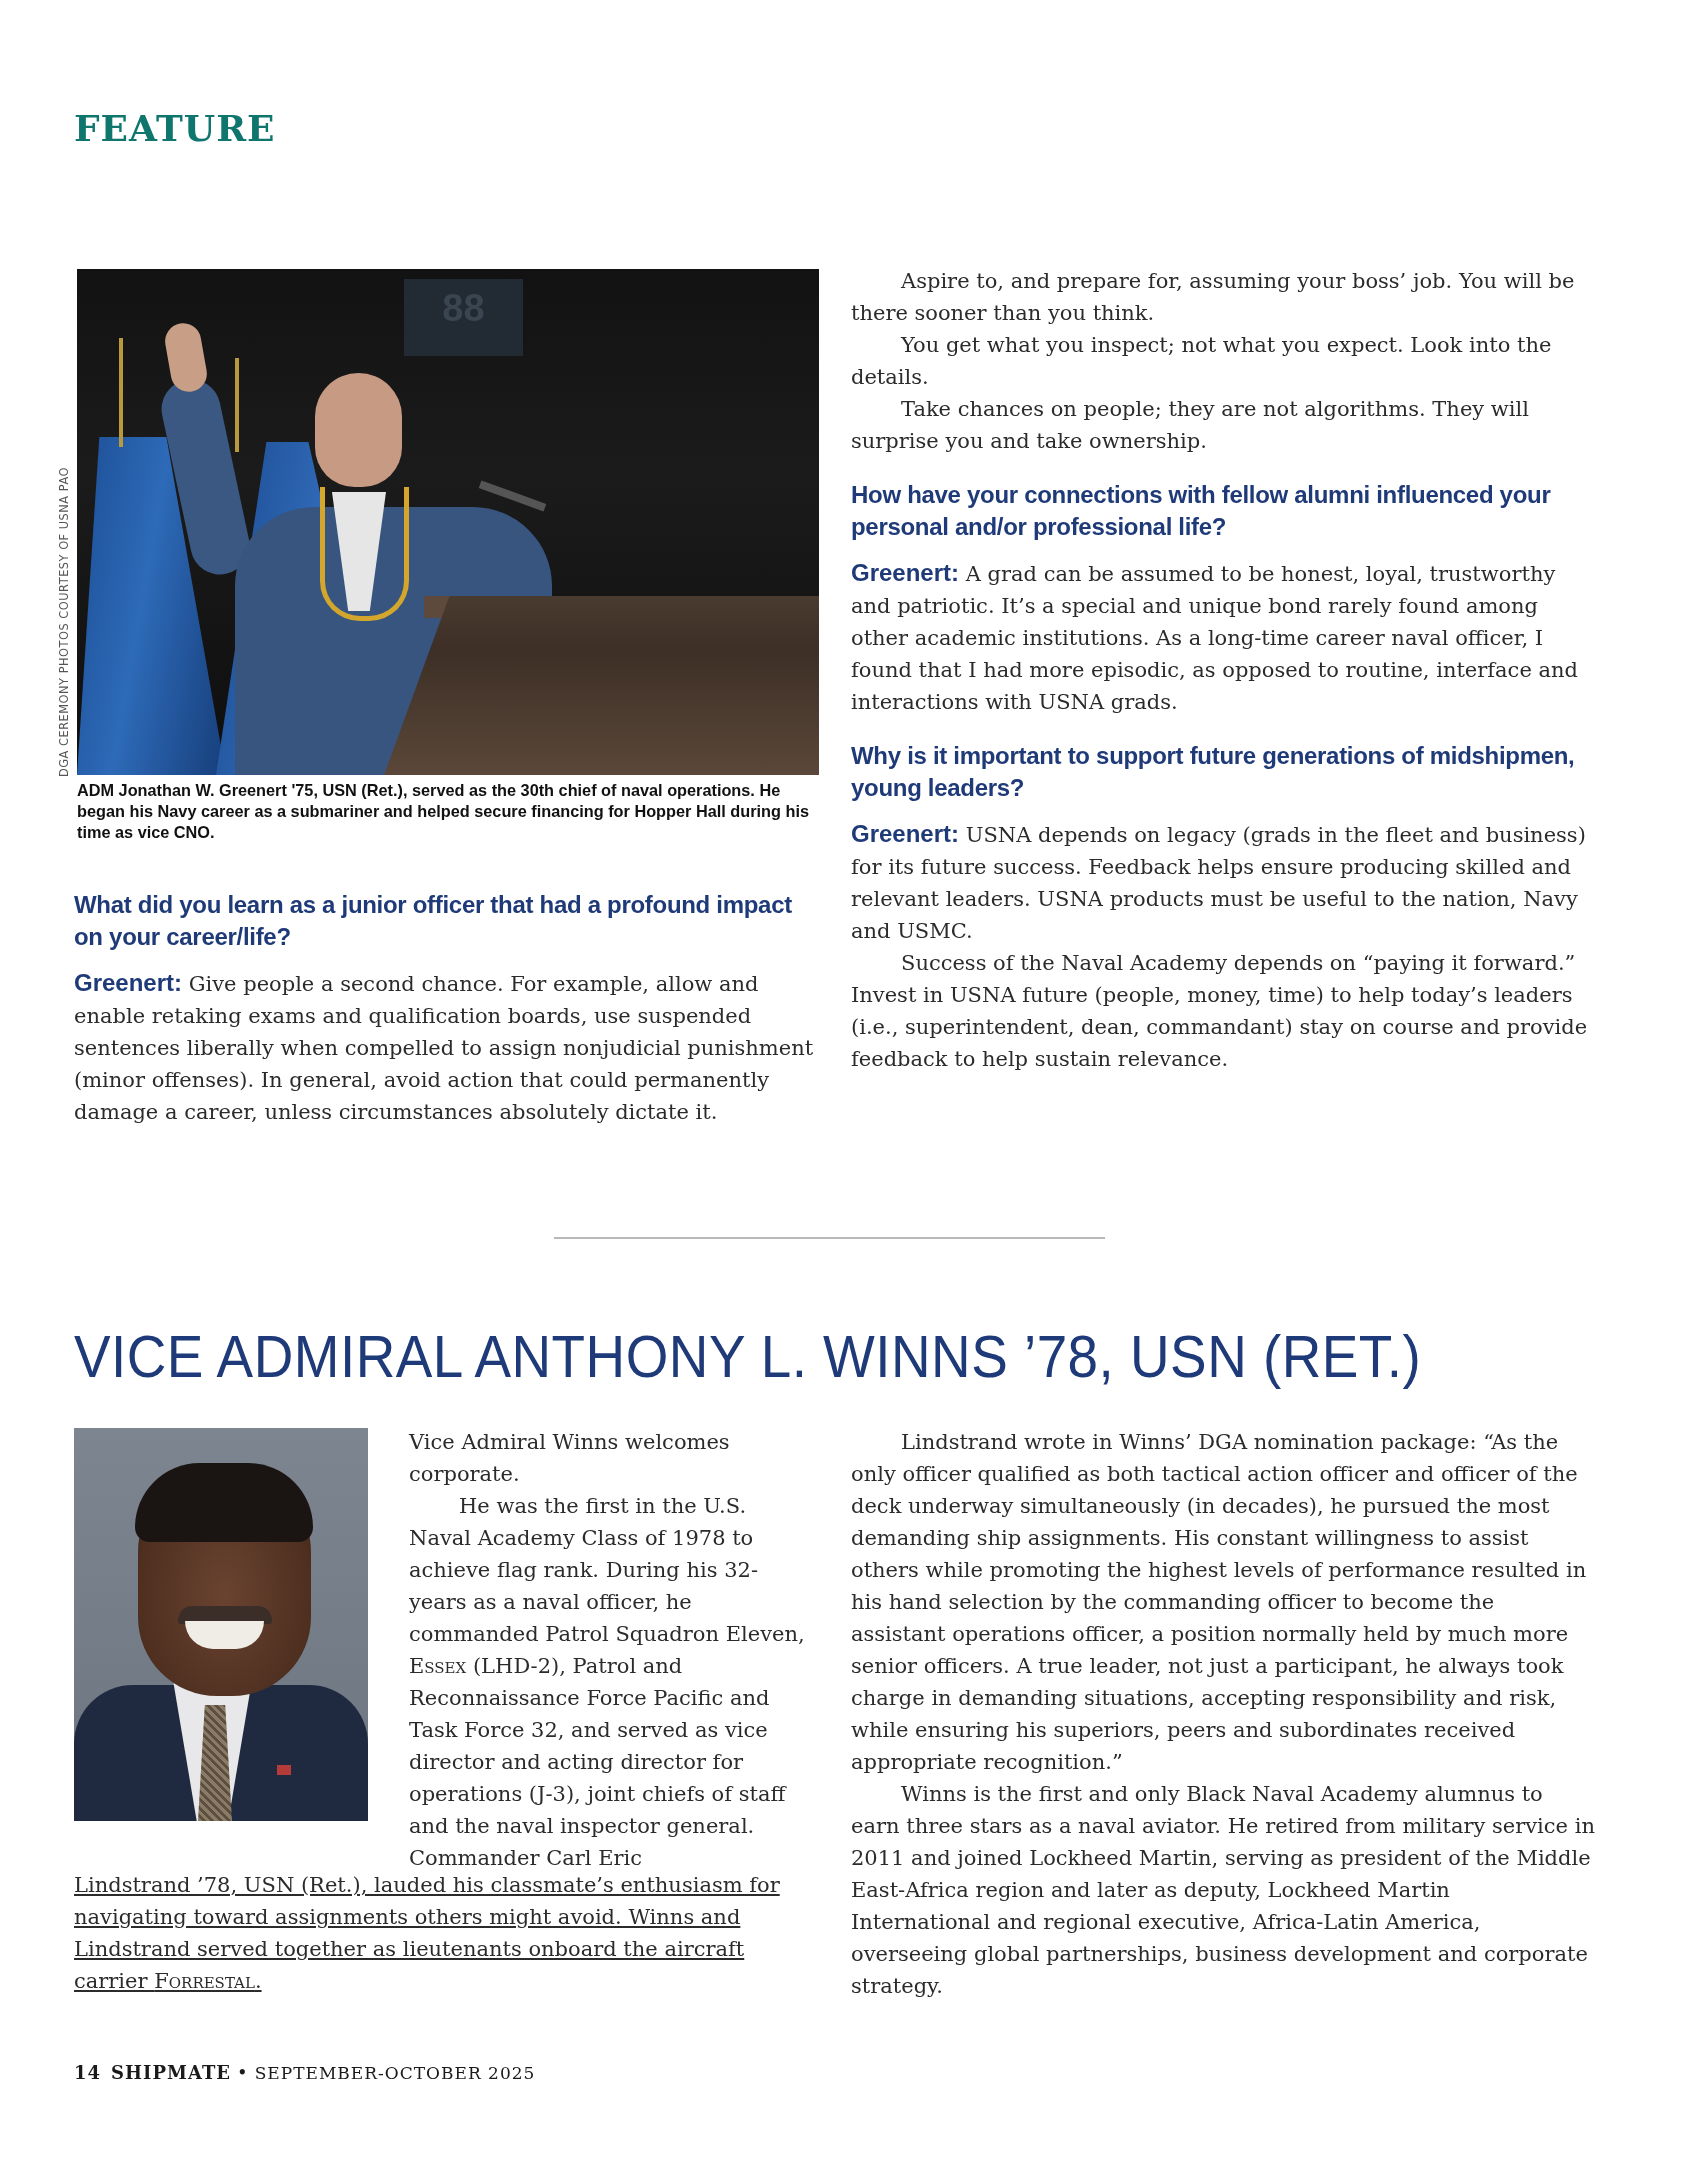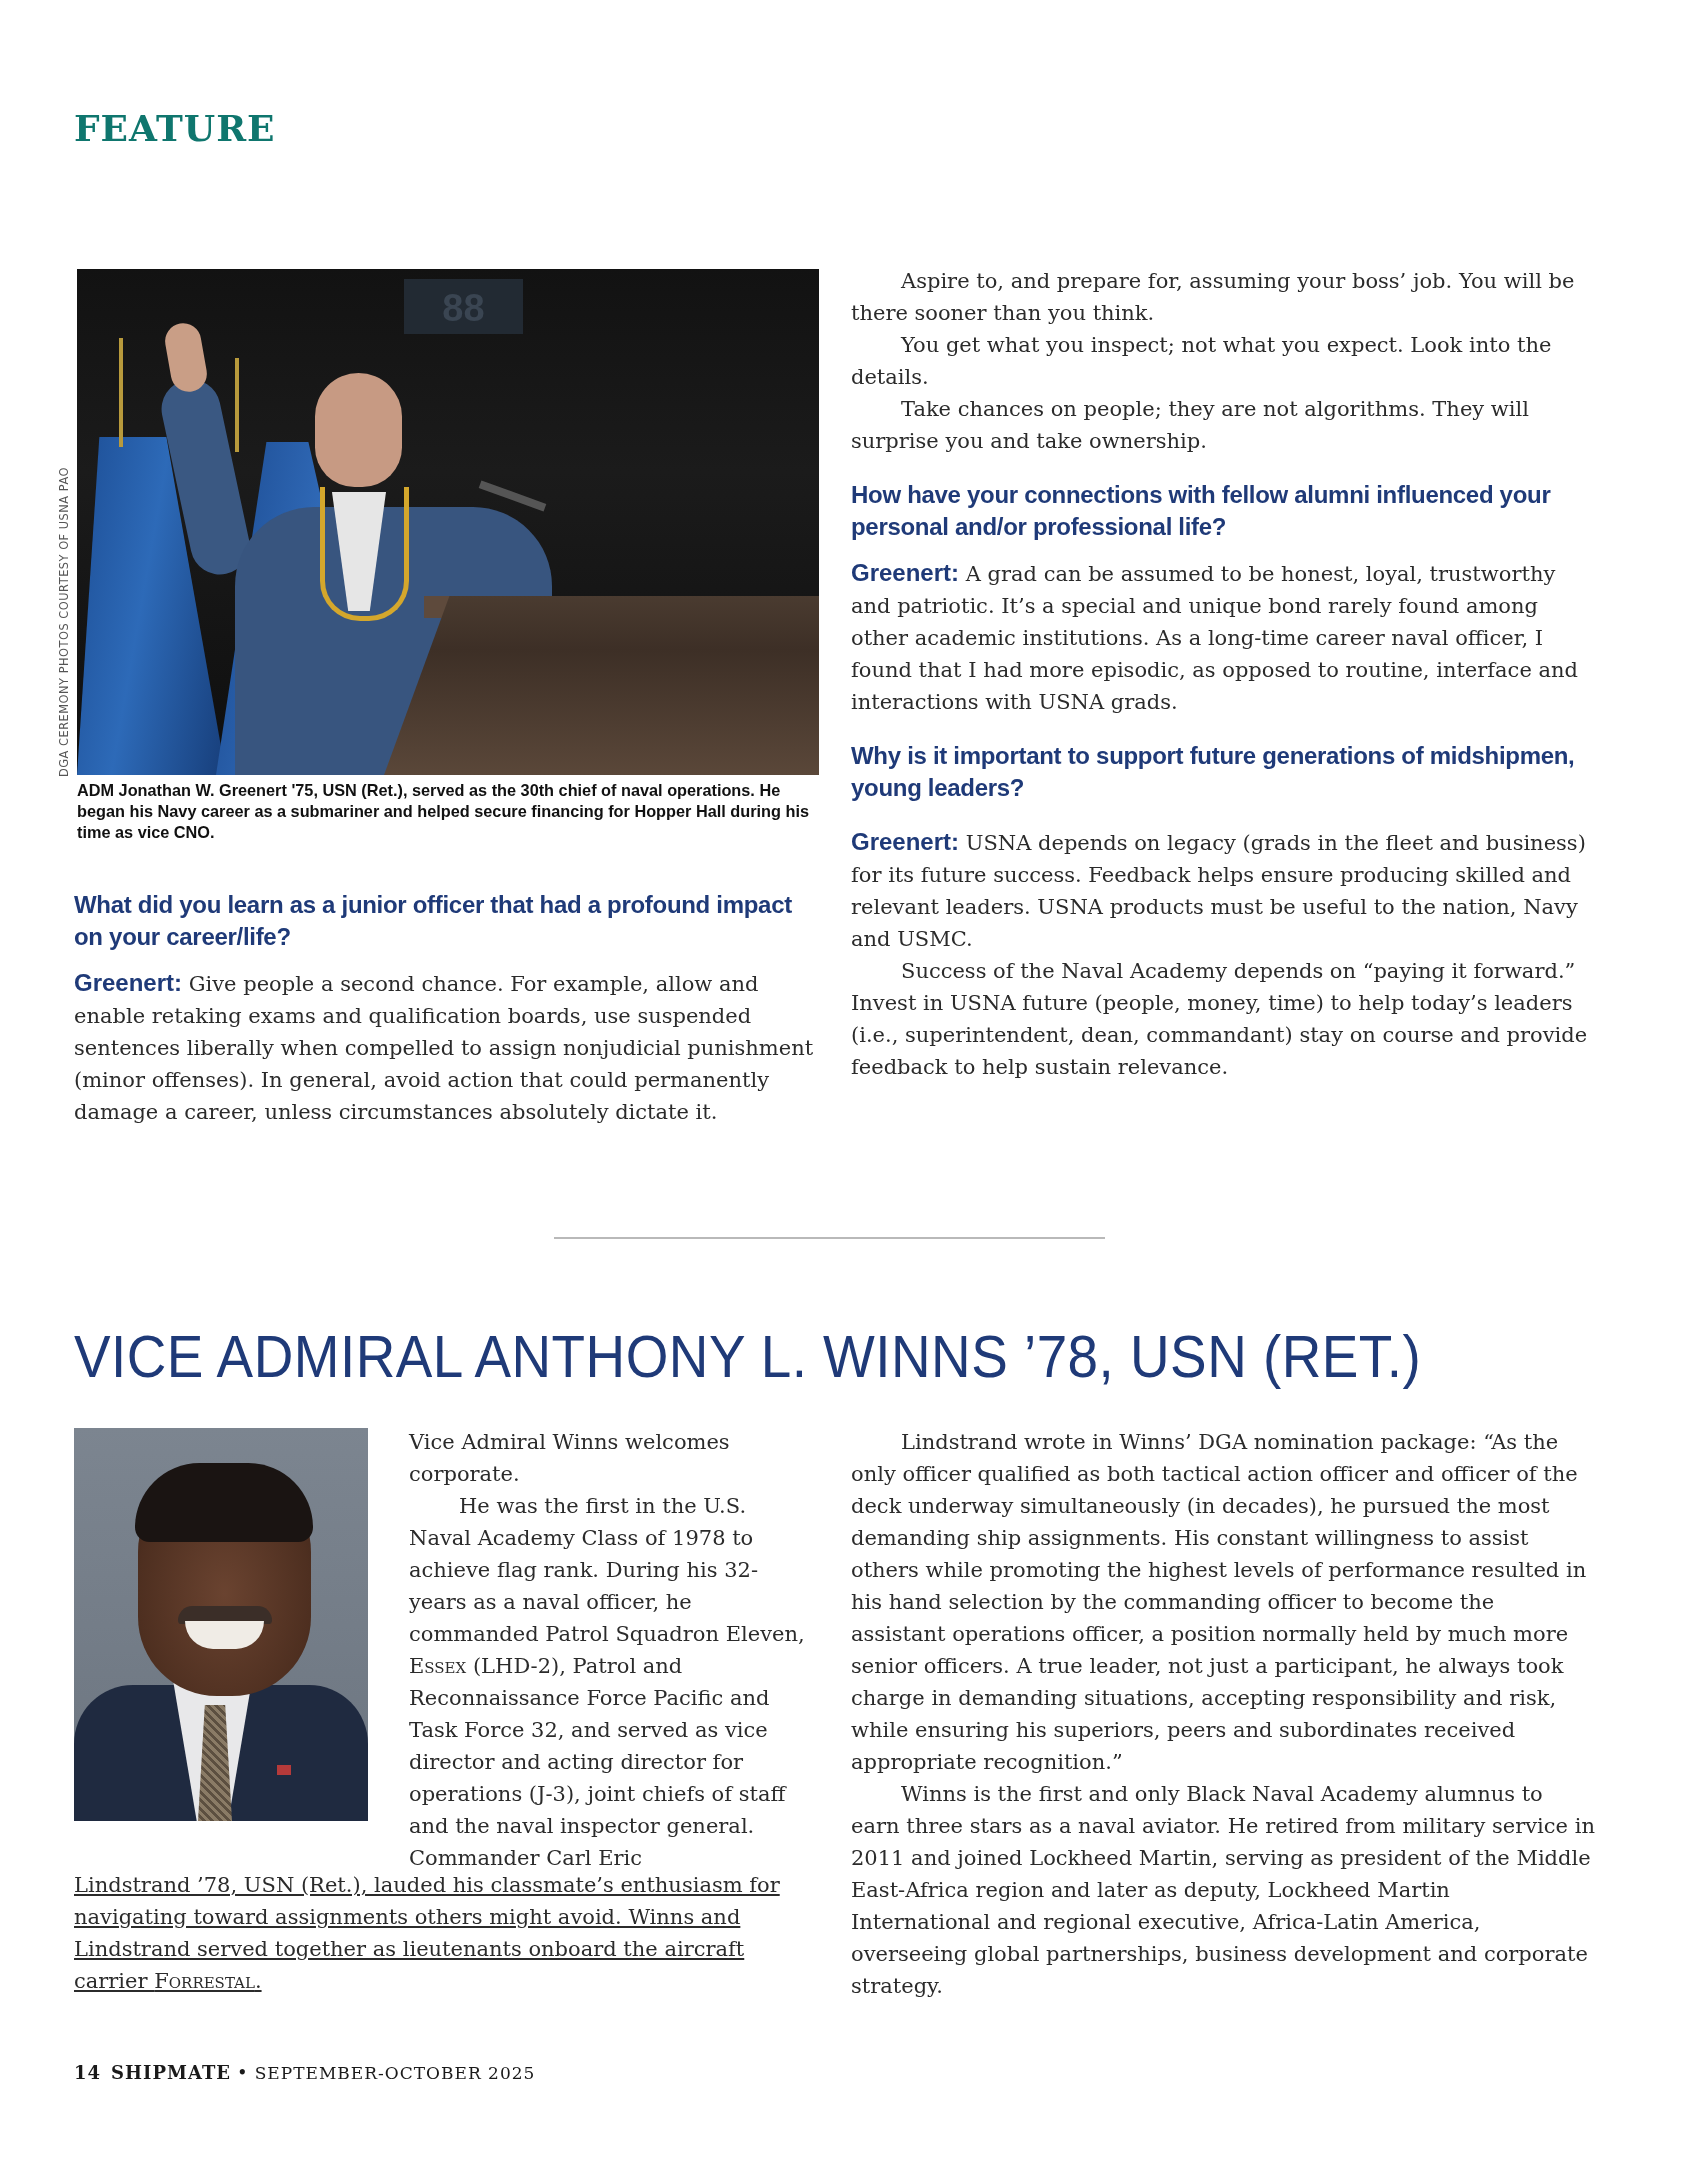--- a/index.html
+++ b/index.html
@@ -1,20 +1,20 @@
 <!DOCTYPE html>
 <html><head>
 <meta charset="utf-8">
 <style>
   html, body { margin: 0; padding: 0; background: #ffffff; }
   body { width: 1683px; height: 2178px; position: relative; overflow: hidden; font-family: "DejaVu Serif", serif; color: #2a2a2a; }
   .abs { position: absolute; }
   .kicker { left: 74px; top: 107px; font-family: "DejaVu Serif", serif; font-weight: bold; font-size: 36px; letter-spacing: 1px; color: #0f766e; }
   .photo1 { left: 77px; top: 269px; width: 742px; height: 506px; overflow: hidden; background: linear-gradient(180deg, #121212 0%, #1b1b1b 40%, #0e0e0e 100%); }
-  .photo1 .scoreboard { position: absolute; left: 327px; top: 10px; width: 119px; height: 55px; background: #222a33; color: #3a4552; font: bold 38px "Liberation Sans", sans-serif; text-align: center; line-height: 59px; }
+  .photo1 .scoreboard { position: absolute; left: 327px; top: 10px; width: 119px; height: 77px; background: #222a33; color: #3a4552; font: bold 38px "Liberation Sans", sans-serif; text-align: center; line-height: 59px; }
   .photo1 .flag1 { position: absolute; left: 0; top: 168px; width: 149px; height: 338px; background: linear-gradient(100deg, #1d4e95 0%, #2d6ab8 45%, #173e7a 100%); clip-path: polygon(15% 0, 60% 0, 100% 100%, 0 100%); }
   .photo1 .flag2 { position: absolute; left: 139px; top: 173px; width: 168px; height: 333px; background: linear-gradient(100deg, #1b4a90 0%, #2f68b5 50%, #1a3f7c 100%); clip-path: polygon(30% 0, 55% 0, 100% 100%, 0 100%); }
   .photo1 .pole { position: absolute; width: 4px; background: #b89a3c; }
   .photo1 .suit { position: absolute; left: 158px; top: 238px; width: 317px; height: 268px; background: #38557f; border-radius: 79px 79px 0 0; }
   .photo1 .arm { position: absolute; left: 99px; top: 109px; width: 59px; height: 198px; background: #3a5882; transform: rotate(-12deg); border-radius: 30px; }
   .photo1 .hand { position: absolute; left: 91px; top: 54px; width: 36px; height: 69px; background: #c99e86; border-radius: 18px; transform: rotate(-10deg); }
   .photo1 .head { position: absolute; left: 238px; top: 104px; width: 87px; height: 114px; background: #c79a83; border-radius: 44px 44px 40px 40px; }
   .photo1 .shirt { position: absolute; left: 255px; top: 223px; width: 54px; height: 119px; background: #e6e6e6; clip-path: polygon(0 0, 100% 0, 70% 100%, 30% 100%); }
   .photo1 .medal { position: absolute; left: 243px; top: 218px; width: 79px; height: 129px; border: 5px solid #d4a72c; border-top: none; border-radius: 0 0 40px 40px; }
   .photo1 .mic { position: absolute; left: 401px; top: 223px; width: 69px; height: 8px; background: #555; transform: rotate(20deg); }
@@ -89,21 +89,21 @@
     <p class="indent">You get what you inspect; not what you expect. Look into the details.</p>
     <p class="indent">Take chances on people; they are not algorithms. They will surprise you and take ownership.</p>
   </div>
 
   <div class="q" style="margin-top:22px;">How have your connections with fellow alumni influenced your personal and/or professional life?</div>
   <div class="body" style="margin-top:14px;">
     <p><span class="speaker">Greenert:</span> <span>A grad can be assumed to be honest, loyal, trustworthy and patriotic. It’s a special and unique bond rarely found among other academic institutions. As a long-time career naval officer, I found that I had more episodic, as opposed to routine, interface and interactions with USNA grads.</span></p>
   </div>
 
   <div class="q" style="margin-top:22px;">Why is it important to support future generations of midshipmen, young leaders?</div>
-  <div class="body" style="margin-top:22px;">
+  <div class="body" style="margin-top:14px;">
     <p><span class="speaker">Greenert:</span> <span>USNA depends on legacy (grads in the fleet and business) for its future success. Feedback helps ensure producing skilled and relevant leaders. USNA products must be useful to the nation, Navy and USMC.</span></p>
     <p class="indent">Success of the Naval Academy depends on “paying it forward.” Invest in USNA future (people, money, time) to help today’s leaders (i.e., superintendent, dean, commandant) stay on course and provide feedback to help sustain relevance.</p>
   </div>
 </div>
 
 <div class="abs divider"></div>
 
 <div class="abs headline">VICE ADMIRAL ANTHONY L. WINNS ’78, USN (RET.)</div>
 
 <div class="abs photo2" title="Portrait of Vice Admiral Anthony L. Winns smiling in dark suit">

